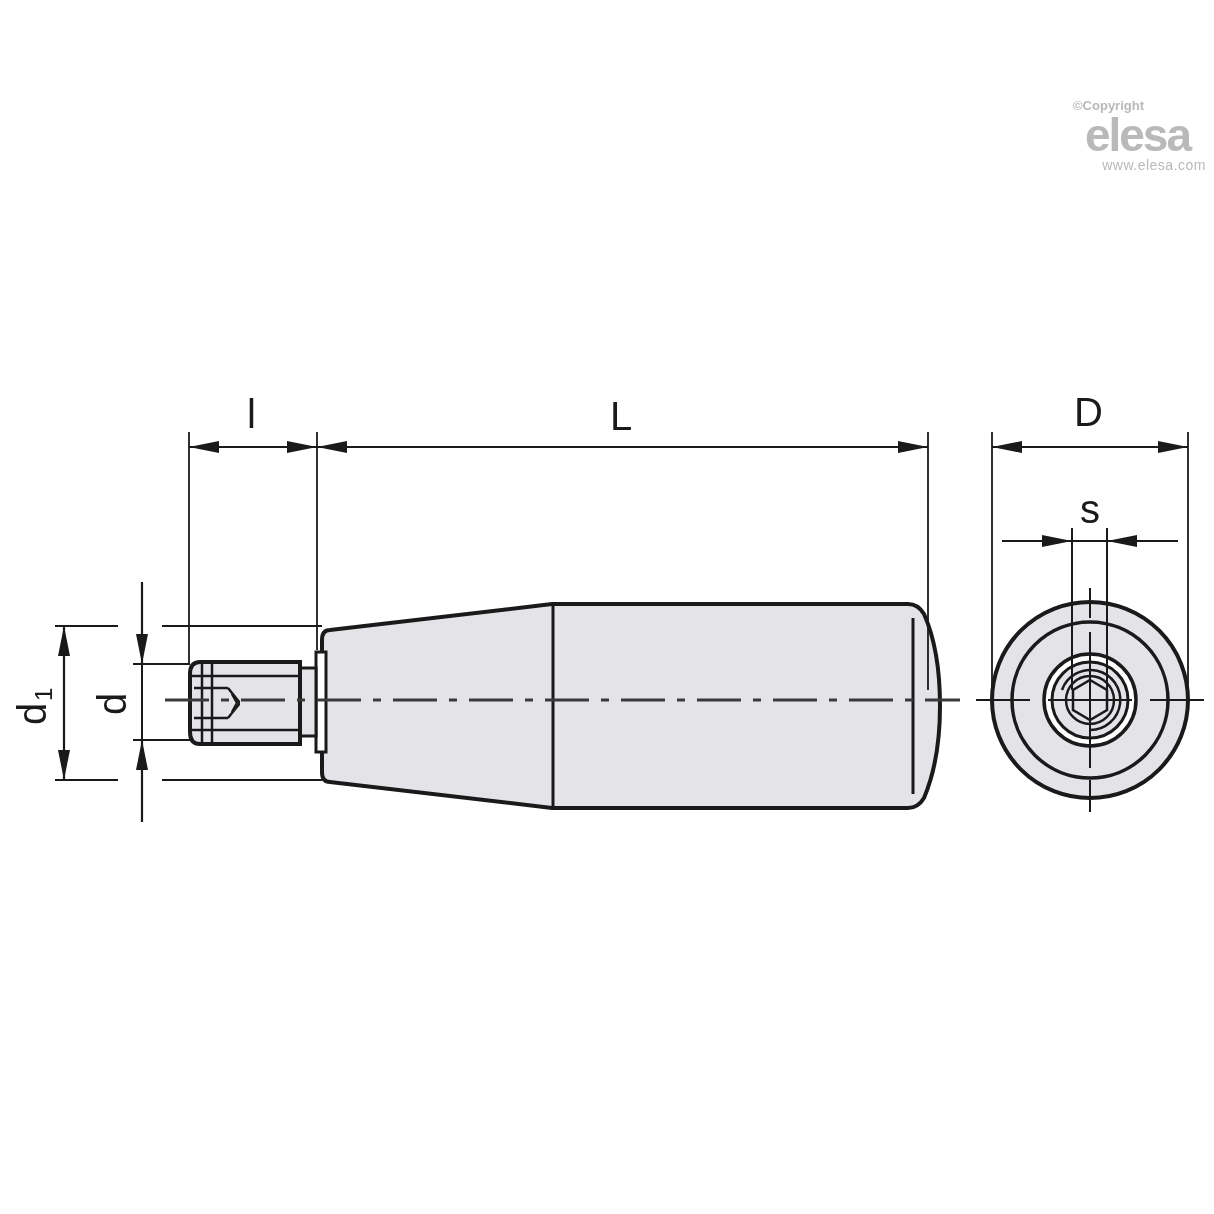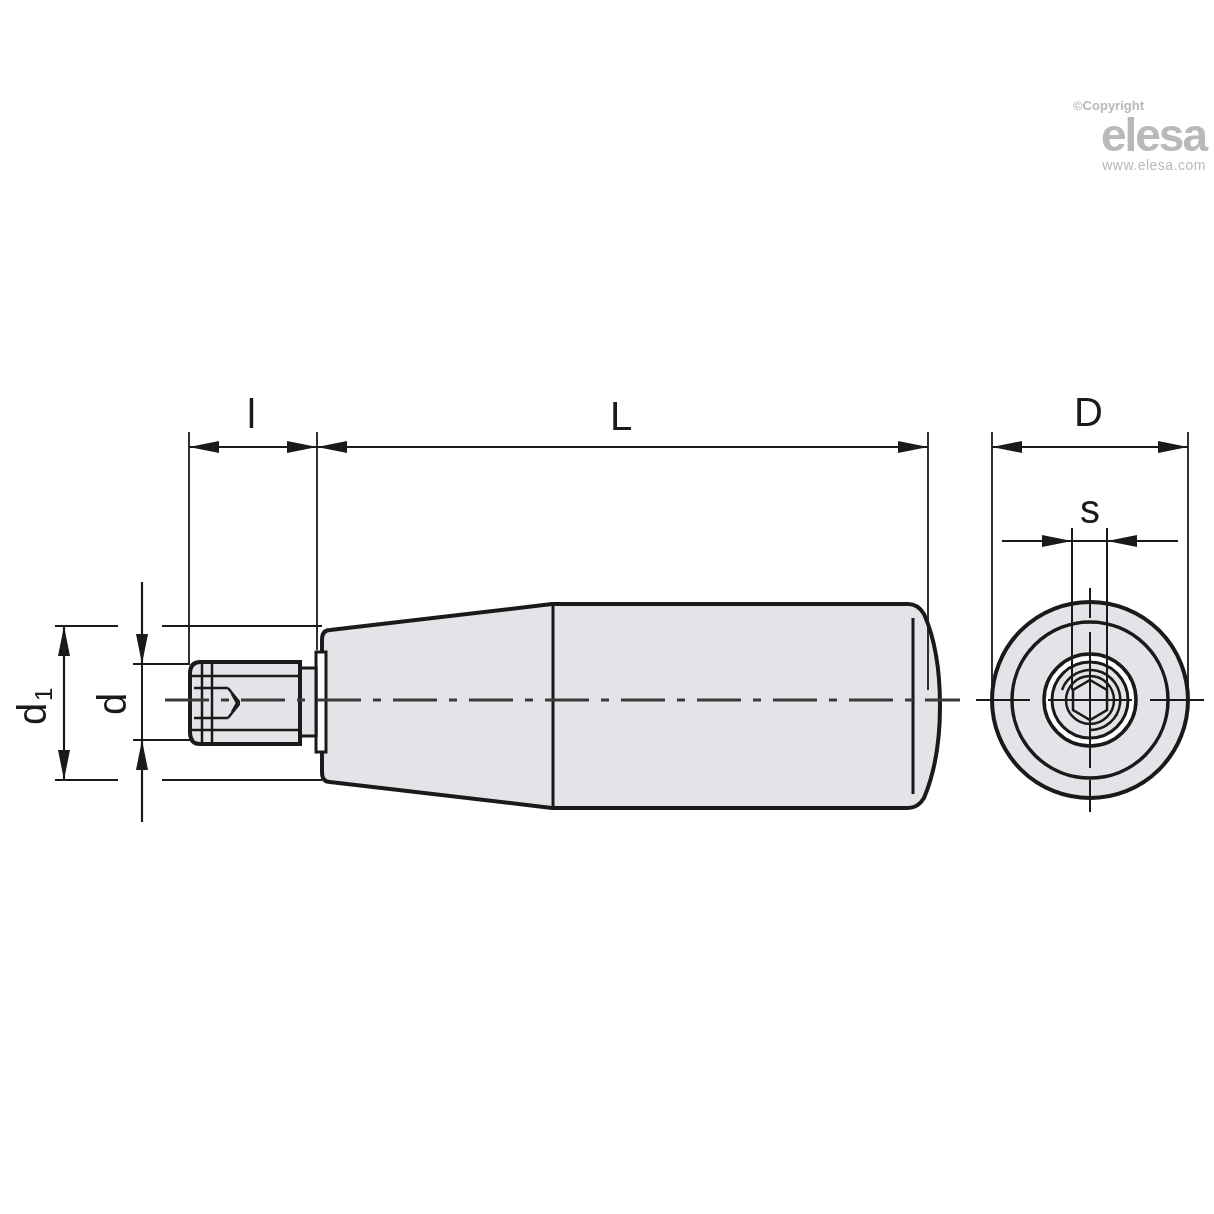--- a/index.html
+++ b/index.html
@@ -1,20 +1,20 @@
 <!DOCTYPE html>
 <html><head>
 <meta charset="utf-8">
 <style>
   html, body { margin: 0; padding: 0; background: #ffffff; }
   body { width: 1214px; height: 1214px; position: relative; overflow: hidden; font-family: "Liberation Sans", sans-serif; }
   #drawing { position: absolute; left: 0; top: 0; }
   .brand { position: absolute; right: 8px; top: 98px; width: 160px; text-align: right; color: #b9b9b9; }
   .brand .copy { font-size: 13px; font-weight: bold; margin-right: 62px; }
-  .brand .logo { font-size: 46px; font-weight: bold; letter-spacing: -2px; line-height: 44px; margin-right: 0; }
+  .brand .logo { font-size: 46px; font-weight: bold; letter-spacing: -2px; line-height: 44px; margin-right: 16px; }
   .brand .url { font-size: 14px; letter-spacing: 0.5px; margin-right: 0; }
   .lbl { font-family: "Liberation Sans", sans-serif; font-size: 40px; fill: #1a1a1a; }
 </style>
 </head>
 <body>
 
 <div class="brand">
   <div class="copy">©Copyright</div>
   <div class="logo">elesa</div>
   <div class="url">www.elesa.com</div>

